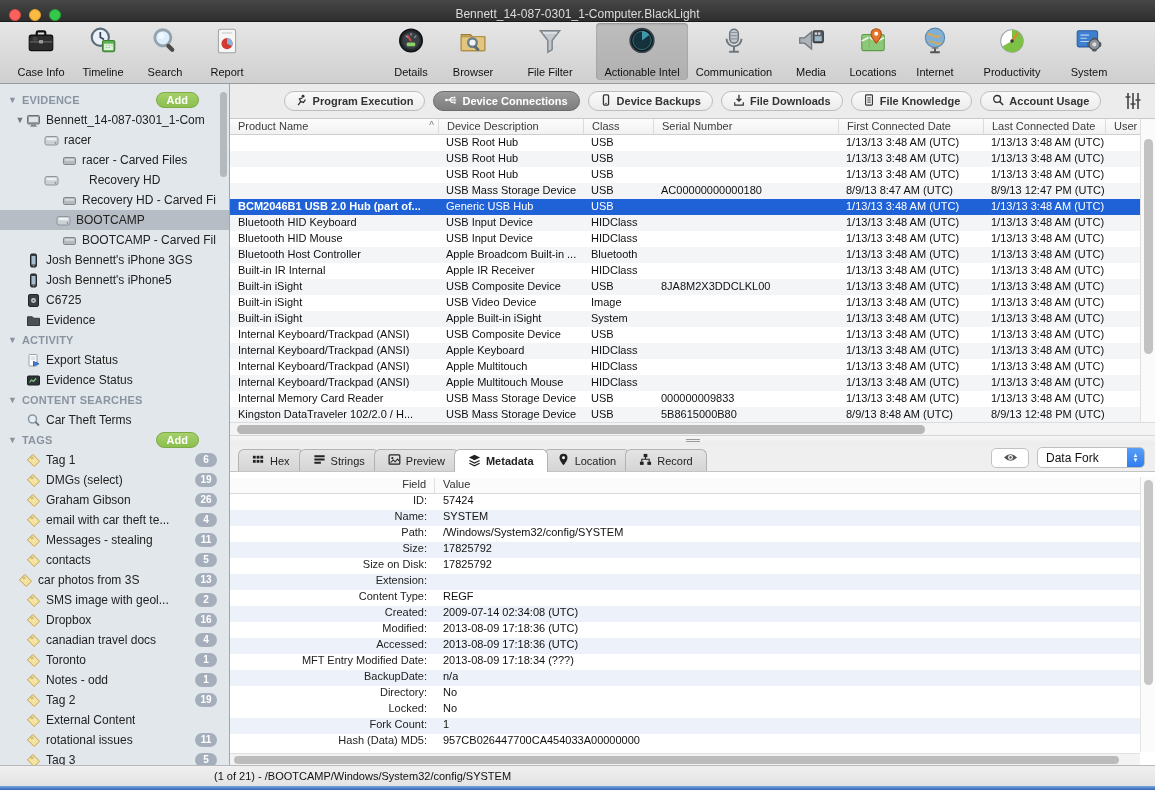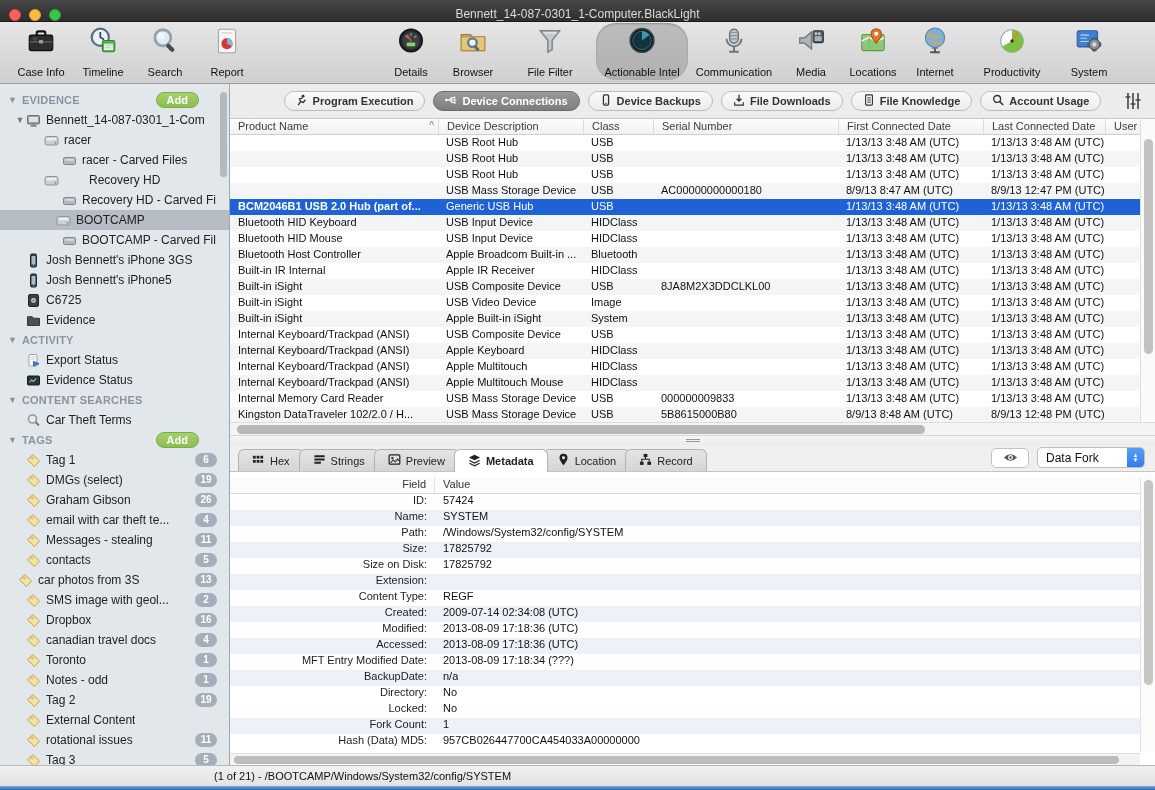--- a/index.html
+++ b/index.html
@@ -12,21 +12,21 @@
   .tl { width:12px; height:12px; border-radius:50%; }
   .tl.red{ background:#fc615d; border:1px solid #d94a44;}
   .tl.yellow{ background:#fdbc40; border:1px solid #dfa02c;}
   .tl.green{ background:#34c749; border:1px solid #27a436;}
   .win-title { position:absolute; left:0; right:0; text-align:center; color:#dcdcdc; font-size:12px; pointer-events:none; }
 
   
   .toolbar { height:62px; background:linear-gradient(#e6e6e6,#cfcfcf); border-bottom:1px solid #9c9c9c; display:flex; align-items:flex-end; padding:4px 10px 3px 10px; }
   .tb-item { width:62px; display:flex; flex-direction:column; align-items:center; justify-content:flex-end; padding:3px 2px 2px 2px; border-radius:4px; }
   .tb-item.wide { width:92px; }
-  .tb-item.active { background:linear-gradient(#bdbdbd,#b0b0b0); box-shadow:inset 0 1px 2px rgba(0,0,0,.25);border-radius:20px; }
+  .tb-item.active { background:linear-gradient(#bdbdbd,#b0b0b0); box-shadow:inset 0 1px 2px rgba(0,0,0,.25); }
   .tb-item .ticon { width:30px; height:30px; display:flex; align-items:center; justify-content:center; }
   .tb-item .ticon svg { width:30px; height:30px; }
   .tb-item .tlabel { font-size:11px; color:#111; margin-top:10px; white-space:nowrap; }
   .tb-spacer { width:122px; }
 
   
   .content { display:flex; height:681px; }
 
   
   .sidebar { width:230px; background:#e2e7ec; border-right:1px solid #9fa6ad; position:relative; overflow:hidden; padding-top:6px; }

